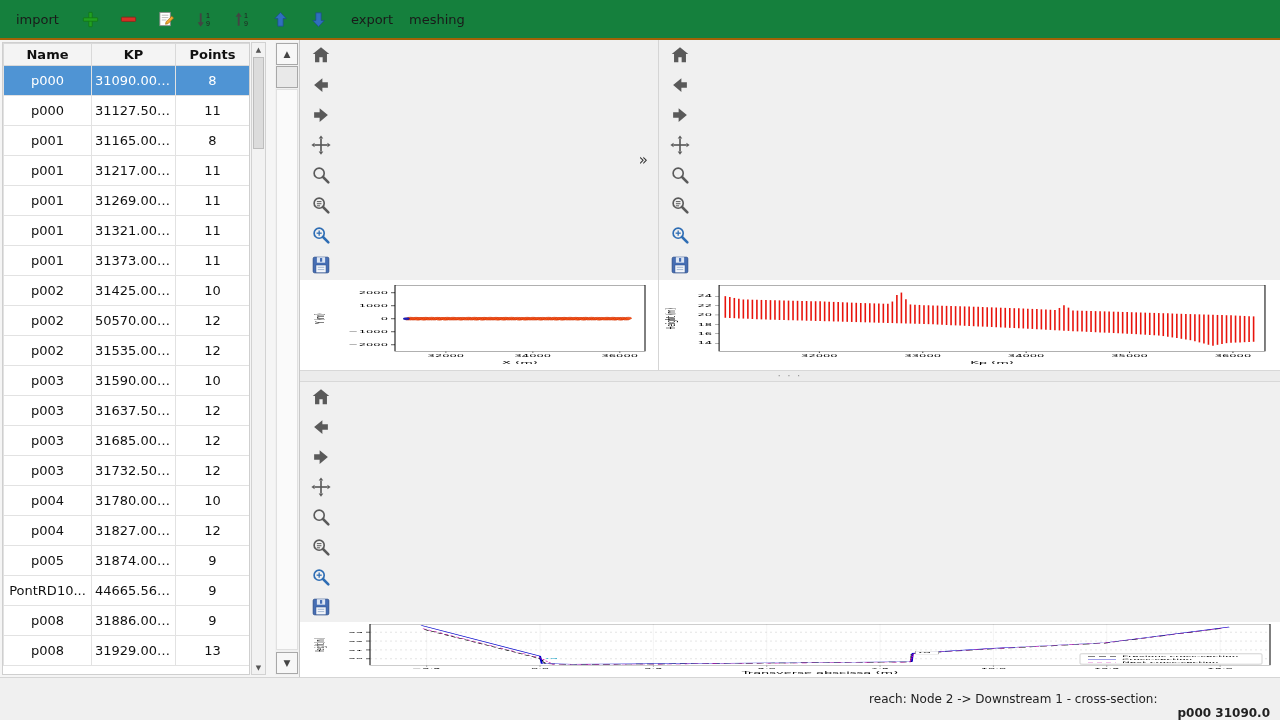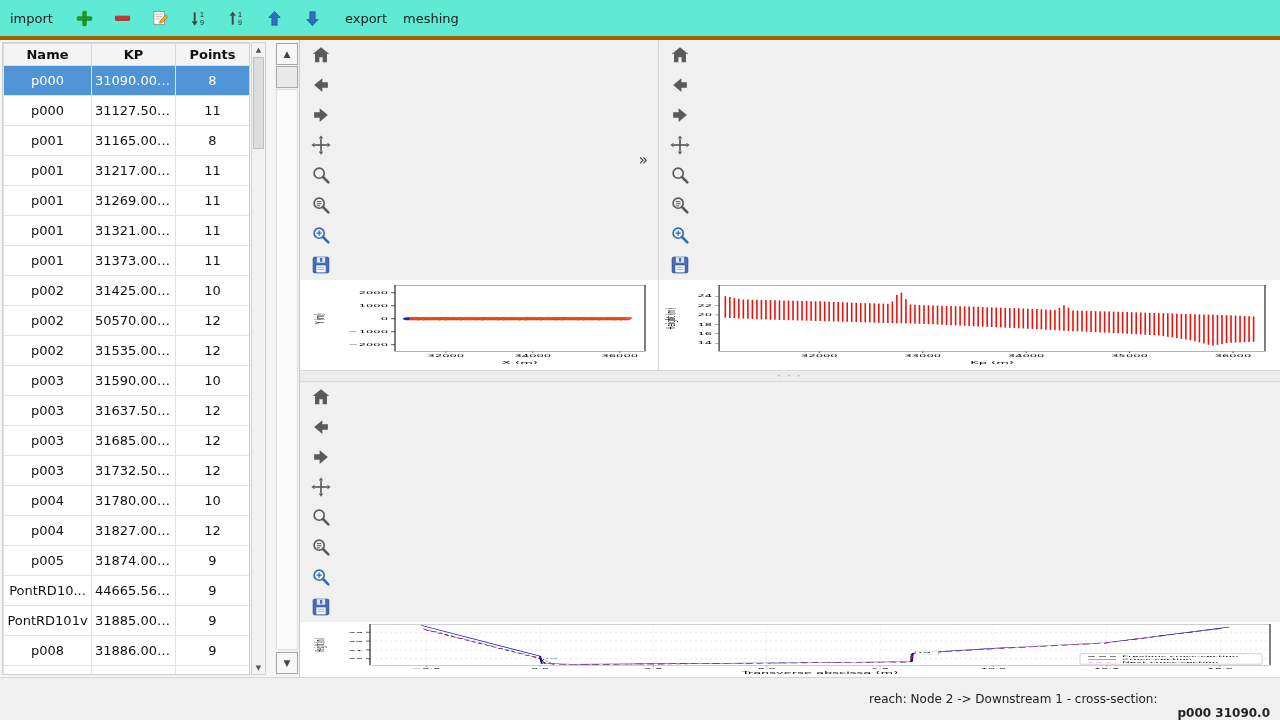--- a/index.html
+++ b/index.html
@@ -1,20 +1,20 @@
 <!DOCTYPE html>
 <html><head>
 <meta charset="utf-8">
 <style>
   *{margin:0;padding:0;box-sizing:border-box;}
   html,body{width:1280px;height:720px;overflow:hidden;font-family:"DejaVu Sans",sans-serif;background:#fff;}
   .app{width:1280px;height:720px;display:flex;flex-direction:column;}
 
   
-  .topbar{flex:0 0 40px;background:#5eead4;border-bottom:4px solid #a16207;display:flex;align-items:center;padding:0 2px;}
+  .topbar{flex:0 0 40px;background:#15803d;border-bottom:2px solid #a16207;display:flex;align-items:center;padding:0 8px;}
   .topbar .text-btn{font-size:13px;color:#1a1a1a;background:transparent;border:none;padding:4px 8px;font-family:inherit;cursor:default;}
   .topbar .icon-group{display:flex;align-items:center;gap:10px;margin:0 10px;}
   .icon-btn{width:28px;height:28px;display:flex;align-items:center;justify-content:center;background:transparent;border:1px solid transparent;cursor:default;}
 
   .main{flex:1;display:flex;min-height:0;}
 
   
   .left-panel{flex:0 0 300px;display:flex;background:#f5f5f5;border-right:1px solid #c9c9c9;padding:2px 0 2px 2px;}
   .table-wrap{width:248px;background:#fff;overflow:hidden;border:1px solid #cfcfcf;}
   table{border-collapse:collapse;width:100%;table-layout:fixed;font-size:13px;color:#111;padding-left:9px;}
@@ -202,25 +202,20 @@
                 <td>12</td>
               </tr>
               <tr>
                 <td>p005</td>
                 <td>31874.0000</td>
                 <td>9</td>
               </tr>
               <tr>
                 <td>PontRD10...</td>
                 <td>44665.5643</td>
-                <td>9</td>
-              </tr>
-              <tr>
-                <td>PontRD101v</td>
-                <td>31885.0000</td>
                 <td>9</td>
               </tr>
               <tr>
                 <td>p008</td>
                 <td>31886.0000</td>
                 <td>9</td>
               </tr>
               <tr>
                 <td>p008</td>
                 <td>31929.0000</td>

